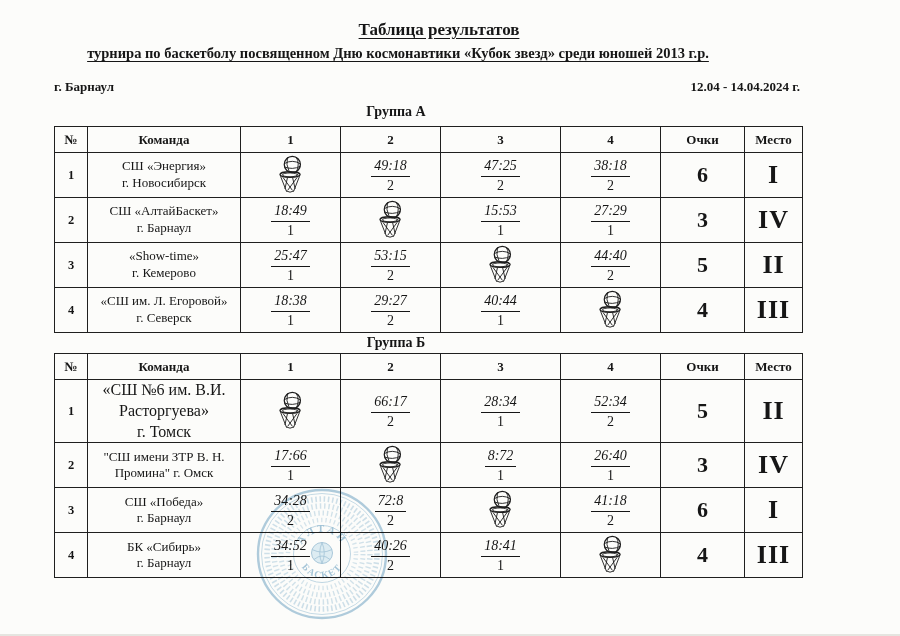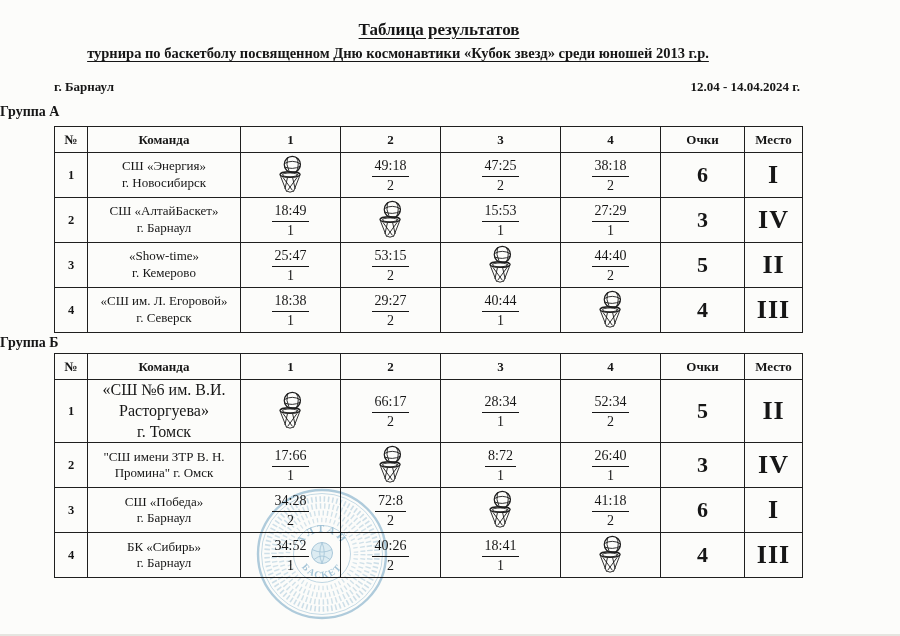--- a/index.html
+++ b/index.html
@@ -16,21 +16,21 @@
   
   .title-line  { top:20px; left:0; width:878px; text-align:center;
                  font-size:17px; font-weight:bold;
                  text-decoration:underline; text-underline-offset:3px; }
   .subtitle-line { top:45px; left:0; width:796px; text-align:center;
                  font-size:14.5px; font-weight:bold;
                  text-decoration:underline; text-underline-offset:3px; }
   .meta-row { top:79px; left:54px; width:746px; display:flex;
               justify-content:space-between; font-size:13px; font-weight:bold; }
 
-  .group-heading { left:0; width:792px; text-align:left;
+  .group-heading { left:0; width:792px; text-align:center;
                    font-size:14px; font-weight:bold; }
   .gh-a { top:104px; }
   .gh-b { top:335px; }
 
   
   table.results { border-collapse:collapse; table-layout:fixed; width:748px;
                   background:transparent; border:1.5px solid #1f1f1f; }
   .tbl-a { top:126px; left:54px; }
   .tbl-b { top:353px; left:54px; }
   .results th, .results td {
@@ -38,21 +38,21 @@
     padding:0 2px; overflow:hidden;
   }
   .results th { height:26px; font-size:13px; font-weight:bold; }
   .results td { height:45px; }
 
   .num-cell  { font-size:12.5px; font-weight:bold; }
   .team-cell { font-size:13px; line-height:1.3; }
   .team-sm   { font-size:16px; }
   .frac { display:inline-flex; flex-direction:column; align-items:center;
           font-size:14px; line-height:1.2; }
-  .frac .num { border-bottom:1.2px solid #161616; padding:0 3px 1px; }
+  .frac .num { border-bottom:1.2px solid #161616; padding:0 3px 1px;font-style:italic; }
   .frac .den { padding-top:1px; }
   .pts-cell   { font-size:22px; font-weight:bold; }
   .place-cell { font-size:26px; font-weight:bold; letter-spacing:1px; }
   svg.bball { width:33px; height:43px; display:block; margin:0 auto; }
 
   
   .footer-block { top:560px; left:58px; font-size:13px; line-height:19px; }
 
   
   .stamp { top:486px; left:254px; width:136px; height:136px;

